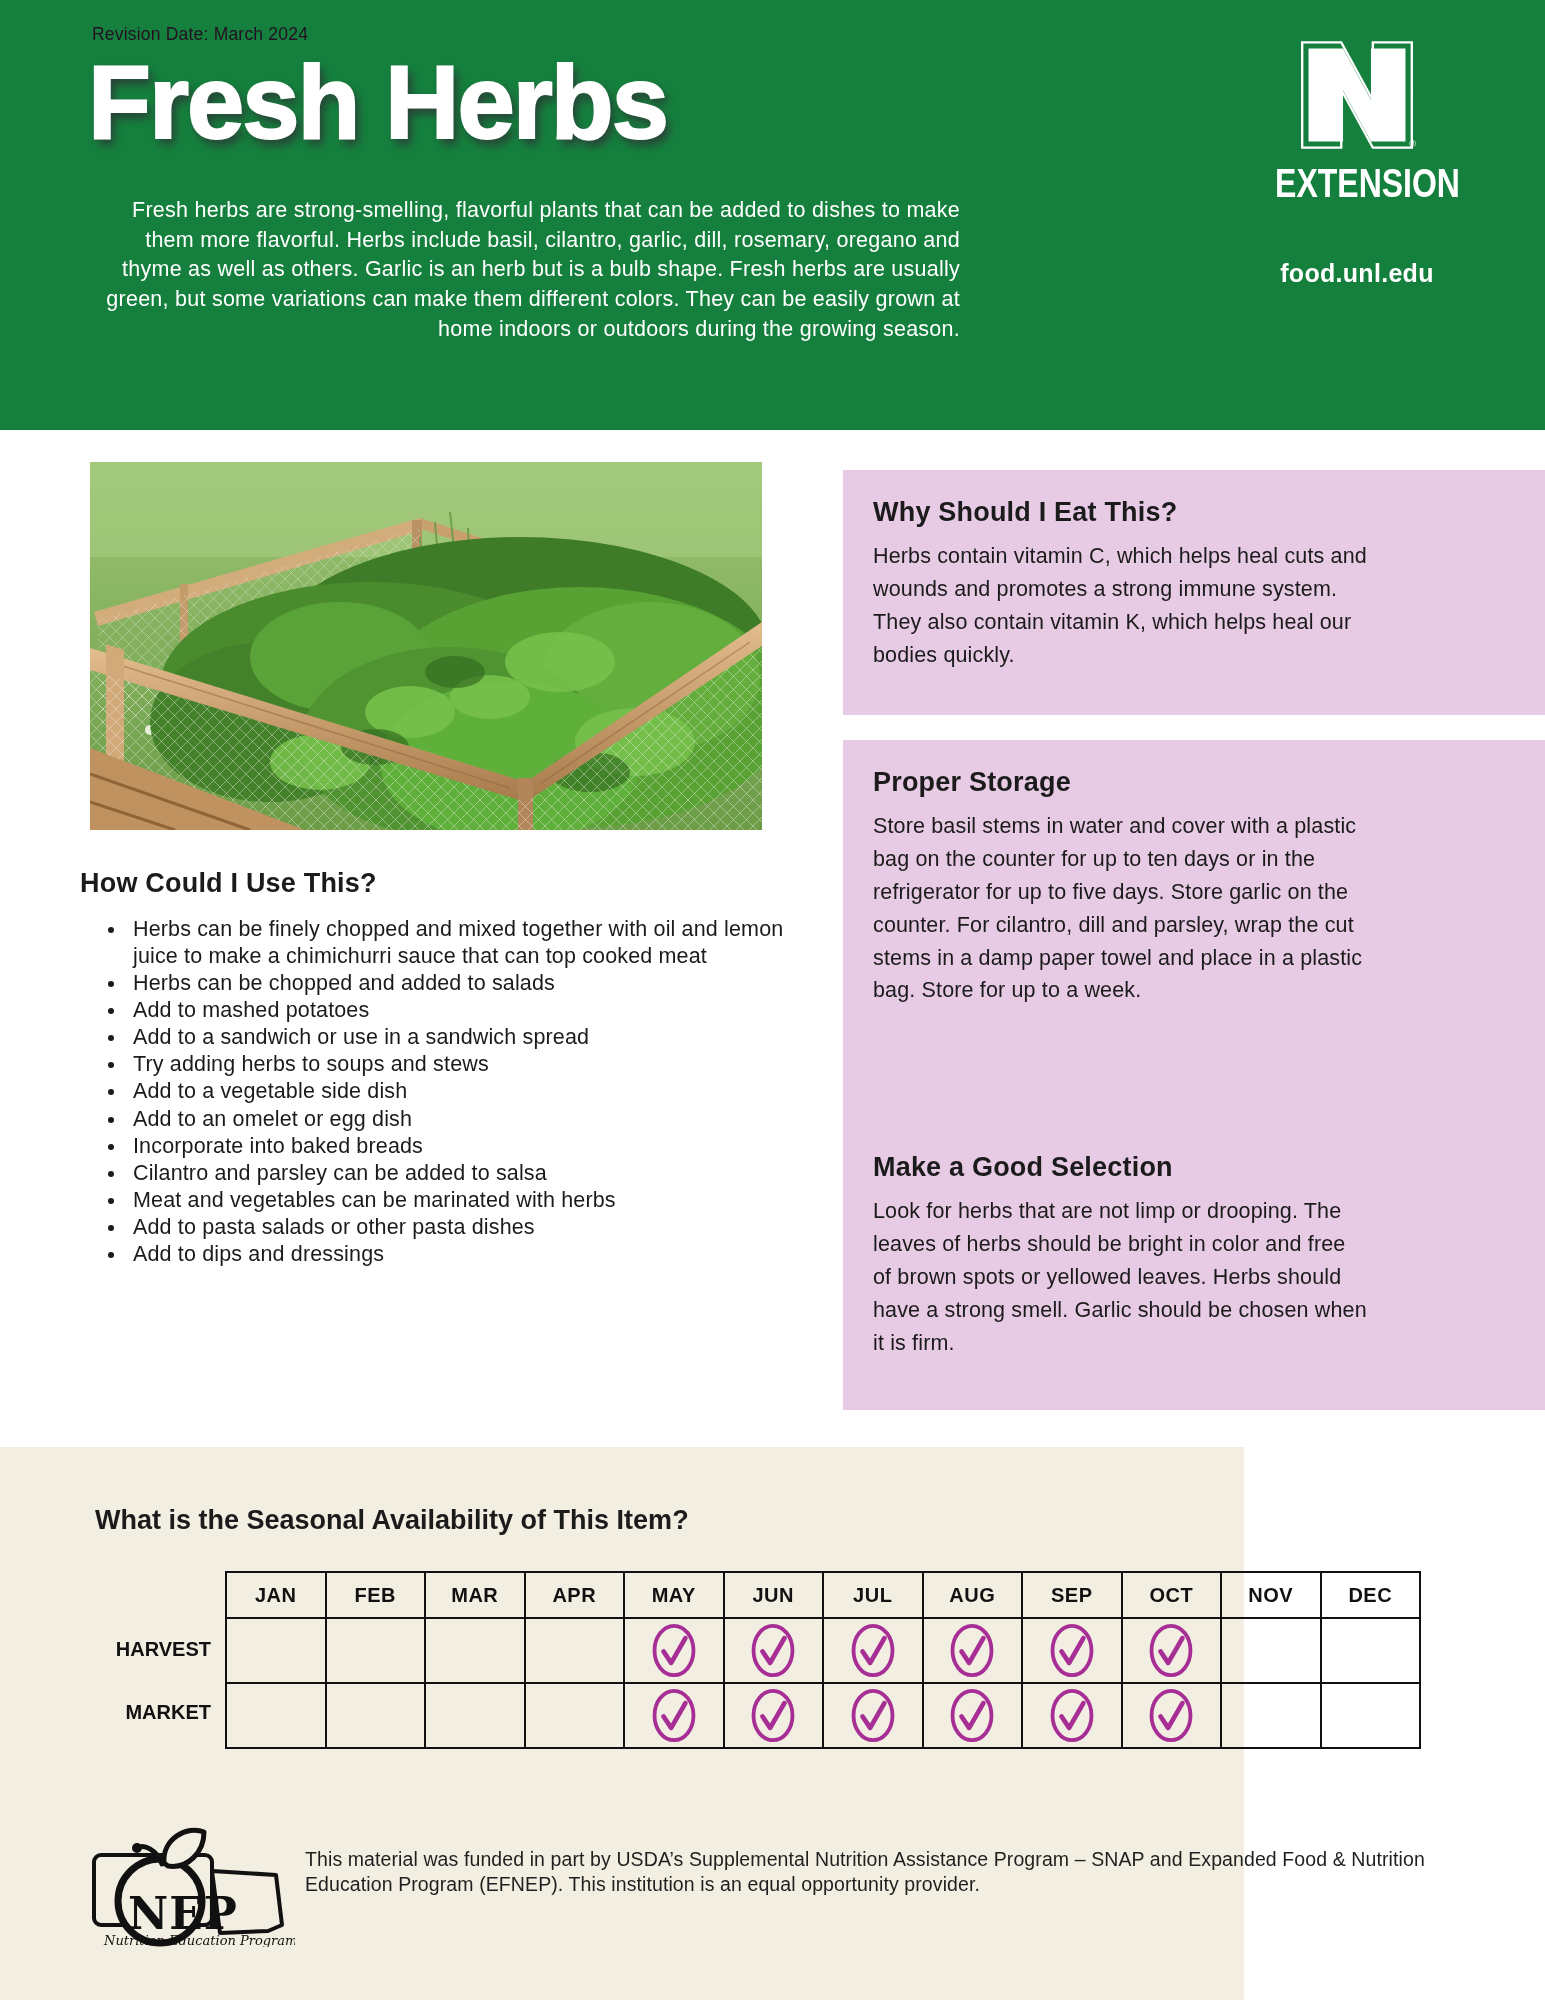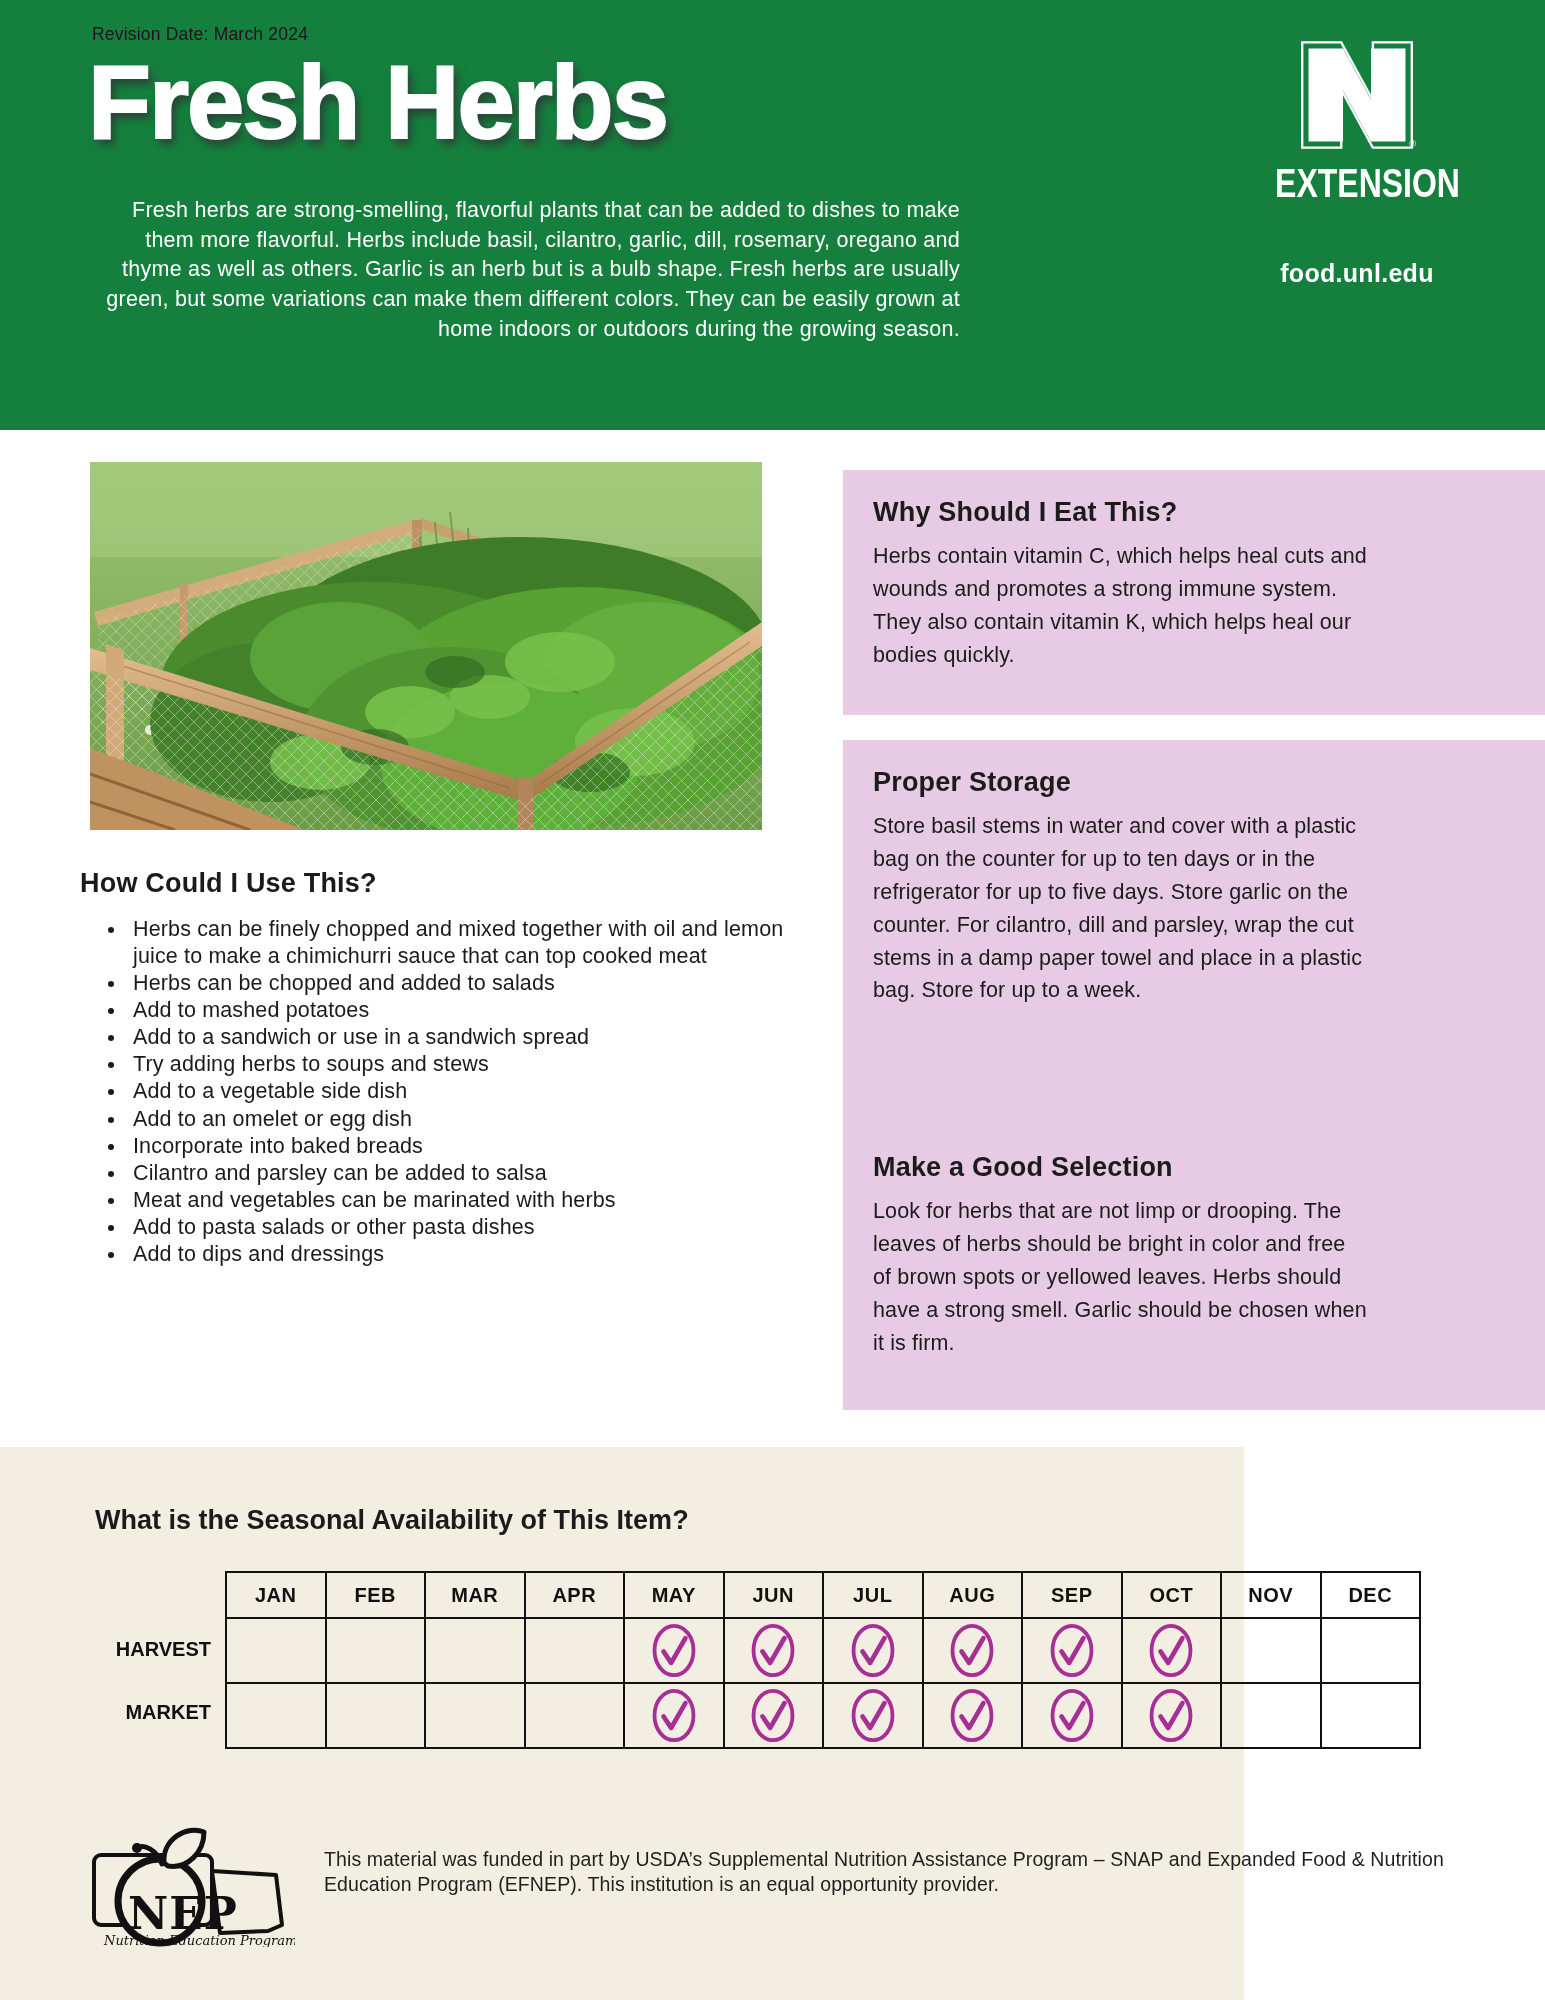--- a/index.html
+++ b/index.html
@@ -55,21 +55,21 @@
   table.avail td { height:63px; text-align:center; vertical-align:middle; }
   .check { width:46px; height:57px; display:inline-block; vertical-align:middle; }
   .row-label { position:absolute; right:calc(100% + 14px); height:63px; display:flex;
                align-items:center; font-size:20px; font-weight:bold; white-space:nowrap; color:#111; }
   .row-label.harvest { top:47px; }
   .row-label.market  { top:110px; }
 
   
   .footer { position:absolute; left:90px; top:372px; display:flex; align-items:flex-start; }
   .nep-logo svg { display:block; width:205px; height:128px; }
-  .footer-text { margin-left:29px; padding-top:28px; }
+  .footer-text { margin-left:10px; padding-top:28px; }
   .footer-text p { margin:0 0 17px 0; width:1130px; font-size:19.5px; line-height:1.28; letter-spacing:.1px; color:#1f1f1f; }
 </style>
 </head>
 <body>
 
 <div class="page">
 
   <header class="hero">
     <div class="revision">Revision Date: March 2024</div>
     <h1 class="title">Fresh Herbs</h1>

